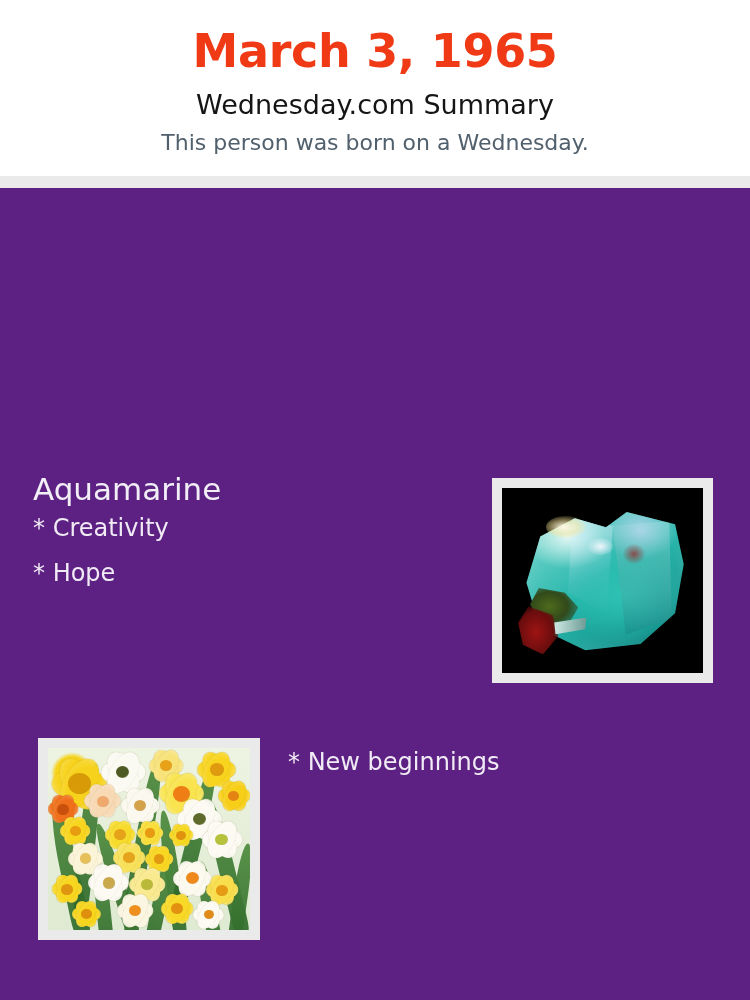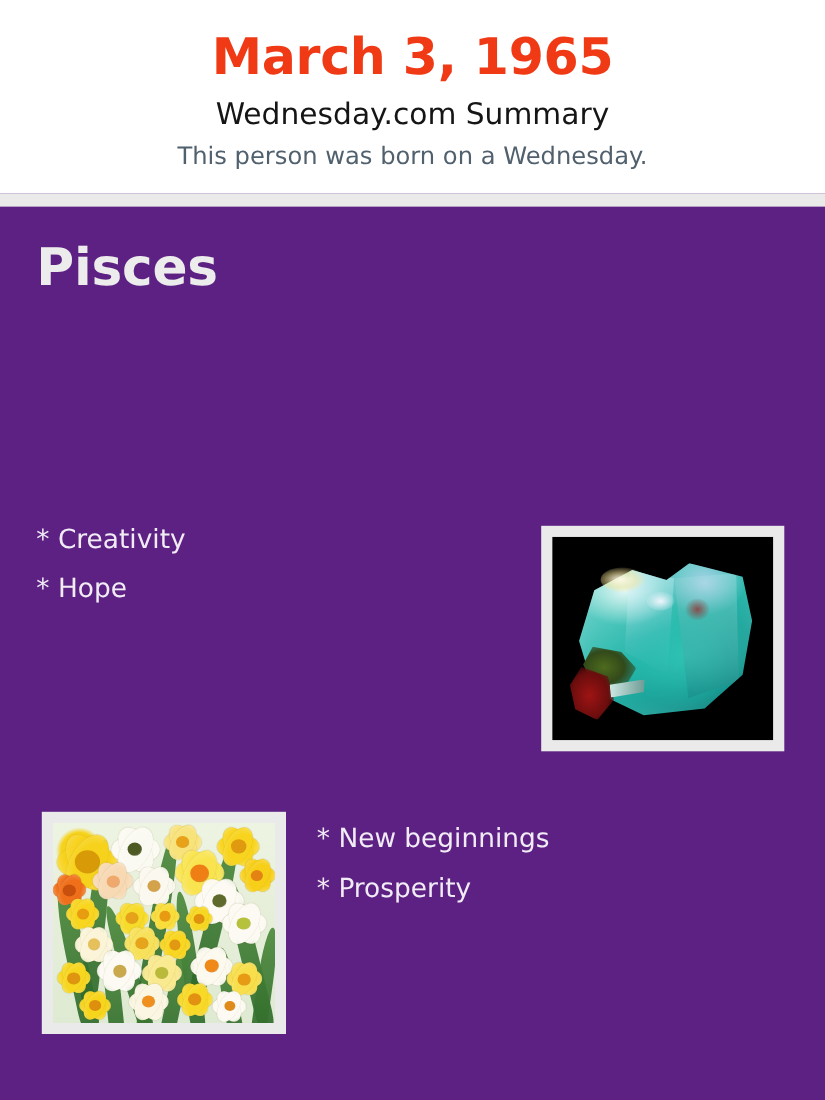--- a/index.html
+++ b/index.html
@@ -171,25 +171,25 @@
   <div class="header">
     <div class="header-title">March 3, 1965</div>
     <div class="header-subtitle">Wednesday.com Summary</div>
     <div class="header-note">This person was born on a Wednesday.</div>
   </div>
   <div class="divider"></div>
 
   <div class="body-panel">
 
     <div class="zodiac">
-      <div class="zodiac-name">Pisces</div>
     </div>
 
     <div class="stone-section">
       <div class="stone-text">
+        <div class="sec-sub">Aquamarine</div>
         <ul class="sec-list">
           <li>* Creativity</li>
           <li>* Hope</li>
         </ul>
       </div>
     </div>
 
     <div class="pic-frame stone-pic">
       <div class="pic-inner">
         <div class="gem-bg"></div>
@@ -465,18 +465,17 @@
               <div class="pet" style="background: radial-gradient(at 50% 80%, rgb(252, 250, 242) 0%, rgb(252, 250, 242) 55%, rgba(255, 255, 255, 0.25) 100%); transform: rotate(300deg) scale(1, 0.62); box-shadow: rgba(120, 100, 30, 0.35) 0px 0px 1px;"></div>
               <div class="core" style="left: 33.5%; top: 33.5%; width: 33%; height: 33%; background: radial-gradient(circle at 45% 40%, rgb(224, 138, 25) 0%, rgb(224, 138, 25) 60%, rgba(0, 0, 0, 0.25) 100%);"></div>
             </div>
           </div>
       </div>
     </div>
 
     <div class="flower-text">
       <ul class="flower-list">
         <li>* New beginnings</li>
-        <li>* Prosperity</li>
       </ul>
     </div>
 
   </div>
 </div>
 
 </body></html>

